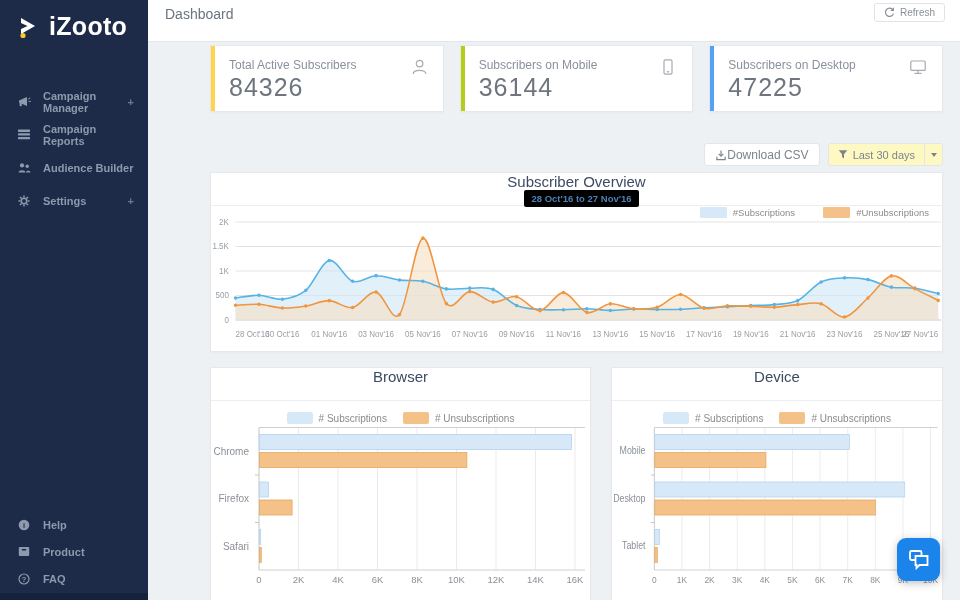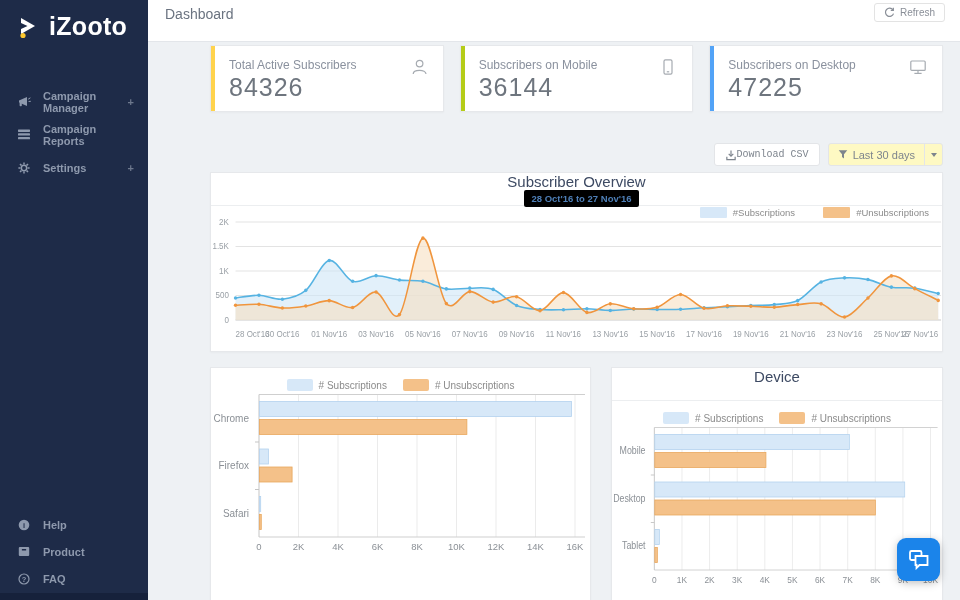--- a/index.html
+++ b/index.html
@@ -26,21 +26,21 @@
   .content { position:absolute; left:148px; top:42px; right:0; bottom:0; padding:3px 17px 0 16px; overflow:hidden;margin-left:46px; }
 
   .stats-row { display:flex; gap:16px; }
   .stat-card { flex:1; height:67px; background:#fff; border:1px solid #e6e8eb; position:relative; box-shadow:0 1px 2px rgba(0,0,0,.03); }
   .stat-accent { position:absolute; left:0; top:0; bottom:0; width:4px; }
   .stat-label { padding:12px 0 0 18px; font-size:12px; color:#8a919e; }
   .stat-value { padding-left:18px; margin-top:1px; font-size:25px; color:#6e757e; letter-spacing:1px; }
   .stat-icon { position:absolute; right:15px; top:12px; color:#a6abb1; }
 
   .actions-row { display:flex; justify-content:flex-end; gap:8px; margin-top:31px; }
-  .btn { height:23px; background:#fff; border:1px solid #e3e5e8; border-radius:3px; display:flex; align-items:center; padding:0 10px; font-size:10px; color:#7d848d; cursor:pointer;font-family:Liberation Mono, monospace; }
+  .btn { height:23px; background:#fff; border:1px solid #e3e5e8; border-radius:3px; display:flex; align-items:center; padding:0 10px; font-size:12px; color:#7d848d; cursor:pointer; }
   .split { display:flex; height:23px; border:1px solid #e3e5e8; border-radius:3px; background:#fef9c3; overflow:hidden; }
   .split-main { display:flex; align-items:center; gap:5px; padding:0 9px; font-size:11px; color:#7d848d; cursor:pointer; }
   .split-caret { width:18px; border-left:1px solid #e3e5e8; display:flex; align-items:center; justify-content:center; cursor:pointer; }
   .caret { width:0; height:0; border-left:3.5px solid transparent; border-right:3.5px solid transparent; border-top:4px solid #7d848d; }
 
   .panel { background:#fff; border:1px solid #e6e8eb; box-shadow:0 1px 2px rgba(0,0,0,.03); }
   .panel-head { height:33px; display:flex; align-items:center; padding:0 13px; border-bottom:1px solid #eceef0;flex-direction:column; }
   .panel-title { font-size:15px; color:#3d4a63; }
   .badge { margin-left:10px; font-size:9.5px; font-weight:bold; padding:3px 7px; border-radius:2px; }
   .ov-legend { margin-left:auto; display:flex; gap:28px; align-items:center; }
@@ -88,20 +88,32 @@
     </div>
     <div class="nav-item">
       <span class="ni">
         <svg width="13" height="11" viewBox="0 0 13 11">
             <rect x="0" y="0.5" width="12" height="2.4" rx="0.6" fill="currentColor"></rect>
             <rect x="0" y="4.2" width="12" height="2.4" rx="0.6" fill="currentColor"></rect>
             <rect x="0" y="7.9" width="12" height="2.4" rx="0.6" fill="currentColor"></rect>
           </svg>
       </span>
       <span>Campaign Reports</span>
+      <span class="nav-plus"></span>
+    </div>
+    <div class="nav-item">
+      <span class="ni">
+        <svg width="13" height="11" viewBox="0 0 13 11">
+            <circle cx="4" cy="3.4" r="2.1" fill="currentColor"></circle>
+            <circle cx="9.2" cy="4.2" r="1.7" fill="currentColor"></circle>
+            <path d="M0.6,10.4 C0.6,7.4 7.4,7.4 7.4,10.4 Z" fill="currentColor"></path>
+            <path d="M7.9,10.4 C8.1,8.2 12.3,8.2 12.5,10.4 Z" fill="currentColor"></path>
+          </svg>
+      </span>
+      <span>Audience Builder</span>
       <span class="nav-plus"></span>
     </div>
     <div class="nav-item">
       <span class="ni">
         <svg width="12" height="12" viewBox="0 0 12 12">
             <g stroke="currentColor" stroke-width="1.5">
               <line x1="6" y1="0.4" x2="6" y2="2.4"></line>
               <line x1="6" y1="9.6" x2="6" y2="11.6"></line>
               <line x1="0.4" y1="6" x2="2.4" y2="6"></line>
               <line x1="9.6" y1="6" x2="11.6" y2="6"></line>
@@ -334,20 +346,23 @@
         <text x="572.3333333333334" y="131" text-anchor="middle" font-size="8.5" fill="#9aa0a6">19 Nov'16</text>
         <text x="622" y="131" text-anchor="middle" font-size="8.5" fill="#9aa0a6">21 Nov'16</text>
         <text x="671.6666666666666" y="131" text-anchor="middle" font-size="8.5" fill="#9aa0a6">23 Nov'16</text>
         <text x="721.3333333333334" y="131" text-anchor="middle" font-size="8.5" fill="#9aa0a6">25 Nov'16</text>
         <text x="771" y="131" text-anchor="end" font-size="8.5" fill="#9aa0a6">27 Nov'16</text>
       </svg>
   </div>
 
   <div class="bottom-row">
     <div class="panel panel-b-left">
+      <div class="panel-head">
+        <span class="panel-title">Browser</span>
+      </div>
       <div class="bar-legend">
         <div class="legend-item">
           <span class="swatch" style="background-color: rgb(215, 232, 248);"></span>
           <span># Subscriptions</span>
         </div>
         <div class="legend-item">
           <span class="swatch" style="background-color: rgb(244, 193, 137);"></span>
           <span># Unsubscriptions</span>
         </div>
       </div>

